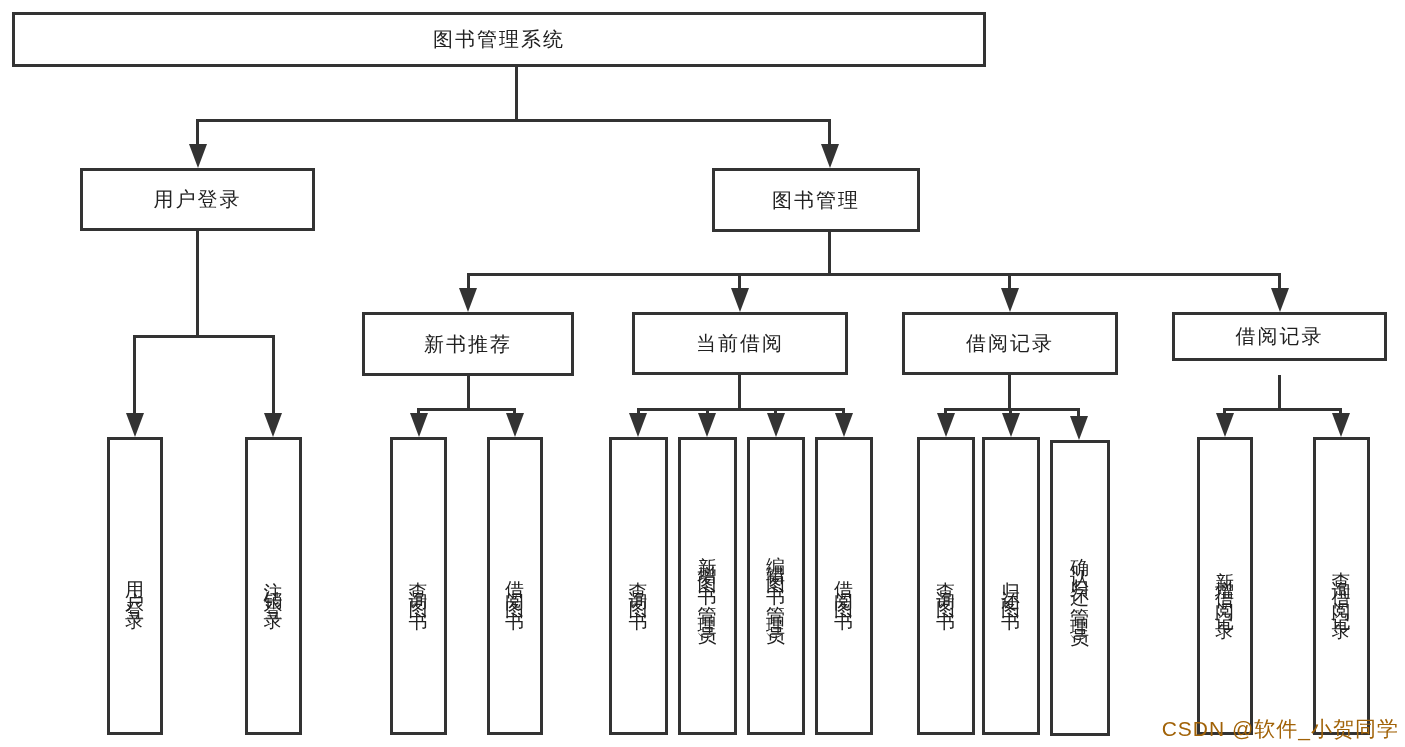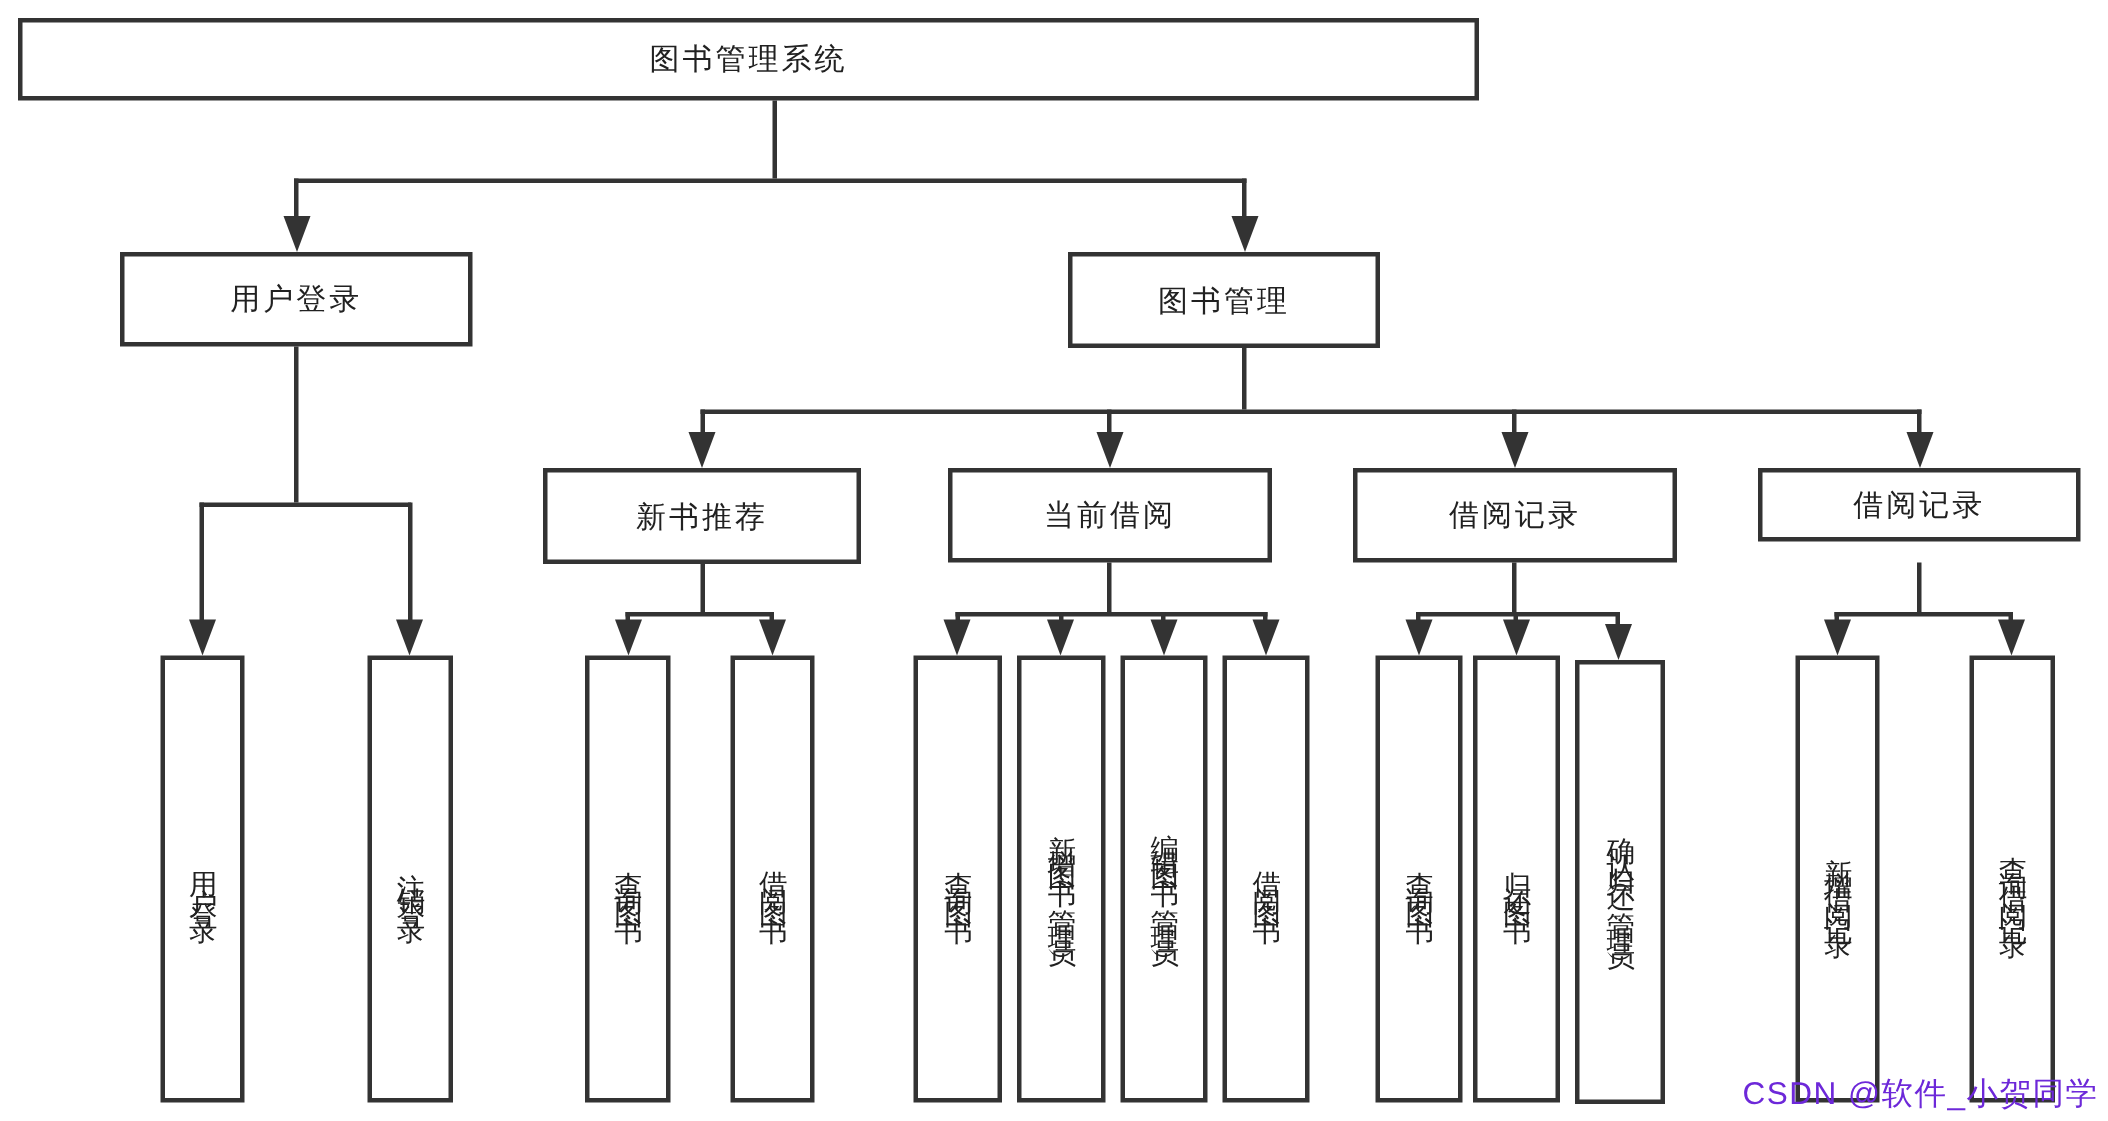--- a/index.html
+++ b/index.html
@@ -44,21 +44,21 @@
   .arr{
     position:absolute;width:0;height:0;
     border-left:9px solid transparent;
     border-right:9px solid transparent;
     border-top:24px solid var(--line);
   }
   .watermark{
     position:absolute;
     right:6px;bottom:4px;
     font-size:21px;
-    color:#6d28d9;
+    color:#a16207;
     letter-spacing:1px;
     white-space:nowrap;
   }
 </style>
 </head>
 <body>
 
 <div id="canvas">
 
   <div class="hbox" style="left:12px;top:12px;width:974px;height:55px;">图书管理系统</div>

